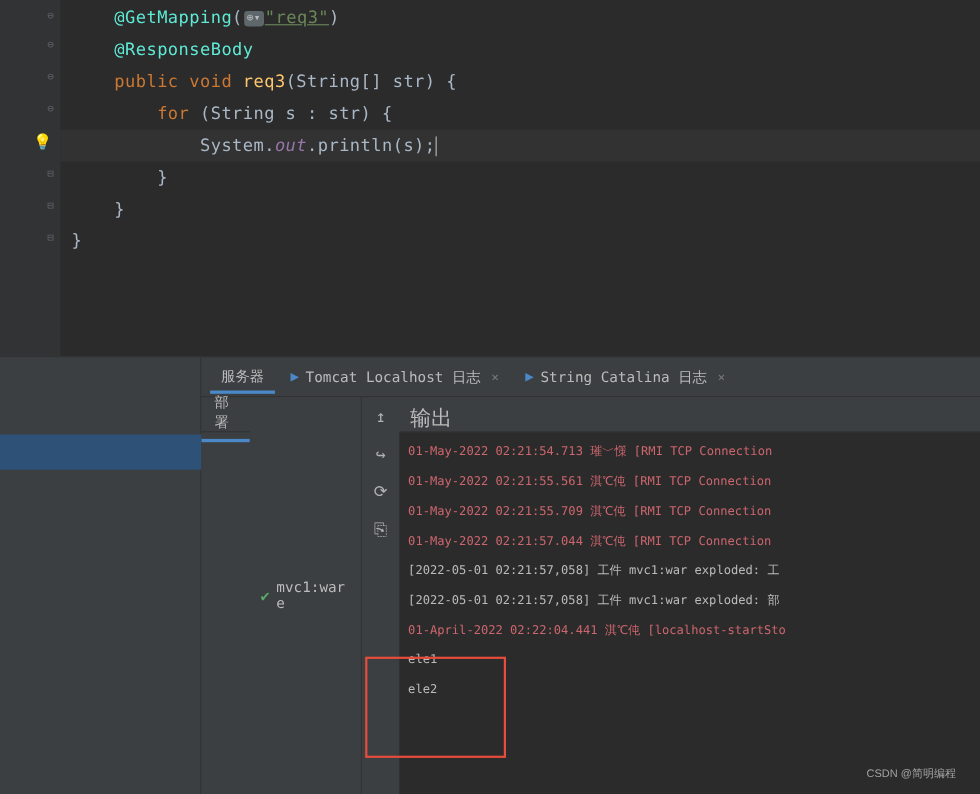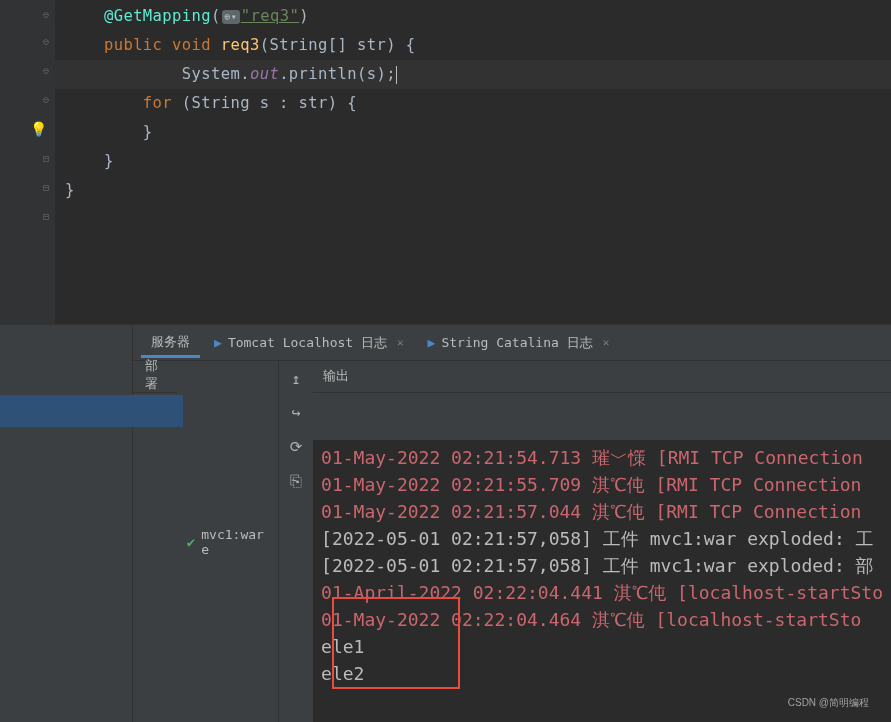--- a/index.html
+++ b/index.html
@@ -188,34 +188,33 @@
     }
     .output-content {
       flex: 1;
       display: flex;
       flex-direction: column;
     }
     .output-header {
       height: 32px;
       padding: 6px 10px;
       color: #bbbbbb;
-      font-size: 13px;
+      font-size: 19px;
       border-bottom: 1px solid #323232;
     }
     .console-output {
       flex: 1;
       background: #2b2b2b;
       padding: 4px 8px;
       font-family: 'Consolas', monospace;
-      font-size: 18px;
+      font-size: 11px;
       line-height: 27px;
       overflow: hidden;
       white-space: nowrap;
       position: relative;
-      margin-top: 47px;
     }
     .log-red { color: #cc666e; }
     .log-white { color: #bbbbbb; }
     .output-box {
       position: absolute;
       border: 2px solid #e74c3c;
       left: 332px;
       top: 597px;
       width: 128px;
       height: 92px;
@@ -241,23 +240,24 @@
     <span class="fold-icon" style="top:36px">⊖</span>
     <span class="fold-icon" style="top:65px">⊖</span>
     <span class="fold-icon" style="top:94px">⊖</span>
     <span class="bulb-icon">💡</span>
     <span class="fold-icon" style="top:153px">⊟</span>
     <span class="fold-icon" style="top:182px">⊟</span>
     <span class="fold-icon" style="top:211px">⊟</span>
   </div>
   <div class="code-content">
     <div class="code-line">    <span class="annotation">@GetMapping</span><span class="brace">(</span><span class="globe-icon">⊕▾</span><span class="string">"req3"</span><span class="brace">)</span></div>
+    <div class="code-line">    <span class="annotation">@ResponseBody</span></div>
     <div class="code-line">    <span class="keyword">public </span><span class="keyword">void </span><span class="method">req3</span><span class="identifier">(String[] str) {</span></div>
+    <div class="code-line">        <span class="keyword">for </span><span class="identifier">(String s : str) {</span></div>
     <div class="code-line highlighted">            <span class="identifier">System.</span><span class="static-field">out</span><span class="identifier">.</span><span class="identifier">println</span><span class="identifier">(s);</span><span class="cursor"></span></div>
-    <div class="code-line">        <span class="keyword">for </span><span class="identifier">(String s : str) {</span></div>
     <div class="code-line">        <span class="brace">}</span></div>
     <div class="code-line">    <span class="brace">}</span></div>
     <div class="code-line"><span class="brace">}</span></div>
   </div>
 </div>
 
 <div class="bottom-panel">
   <div class="left-sidebar"></div>
   <div class="selected-strip"></div>
   <div class="panel-main">
@@ -294,26 +294,26 @@
           <span class="toolbar-btn">↪</span>
           <span class="toolbar-btn">⟳</span>
           <span class="toolbar-btn">⎘</span>
         </div>
         <div class="output-content">
           <div class="output-header">
             <span>输出</span>
           </div>
           <div class="console-output" id="console">
           <div class="log-red">01-May-2022 02:21:54.713 璀﹀憡 [RMI TCP Connection</div>
+              <div class="log-red">01-May-2022 02:21:55.561 淇℃伅 [RMI TCP Connection</div>
               <div class="log-red">01-May-2022 02:21:55.709 淇℃伅 [RMI TCP Connection</div>
               <div class="log-red">01-May-2022 02:21:57.044 淇℃伅 [RMI TCP Connection</div>
               <div class="log-white">[2022-05-01 02:21:57,058] 工件 mvc1:war exploded: 工</div>
               <div class="log-white">[2022-05-01 02:21:57,058] 工件 mvc1:war exploded: 部</div>
               <div class="log-red">01-April-2022 02:22:04.441 淇℃伅 [localhost-startSto</div>
-              <div class="log-red">01-May-2022 02:22:04.464 淇℃伅 [localhost-startSto</div>
               <div class="log-white">ele1</div>
               <div class="log-white">ele2</div>
             </div>
         </div>
       </div>
     </div>
   </div>
 </div>
 
 <div class="output-box"></div>

